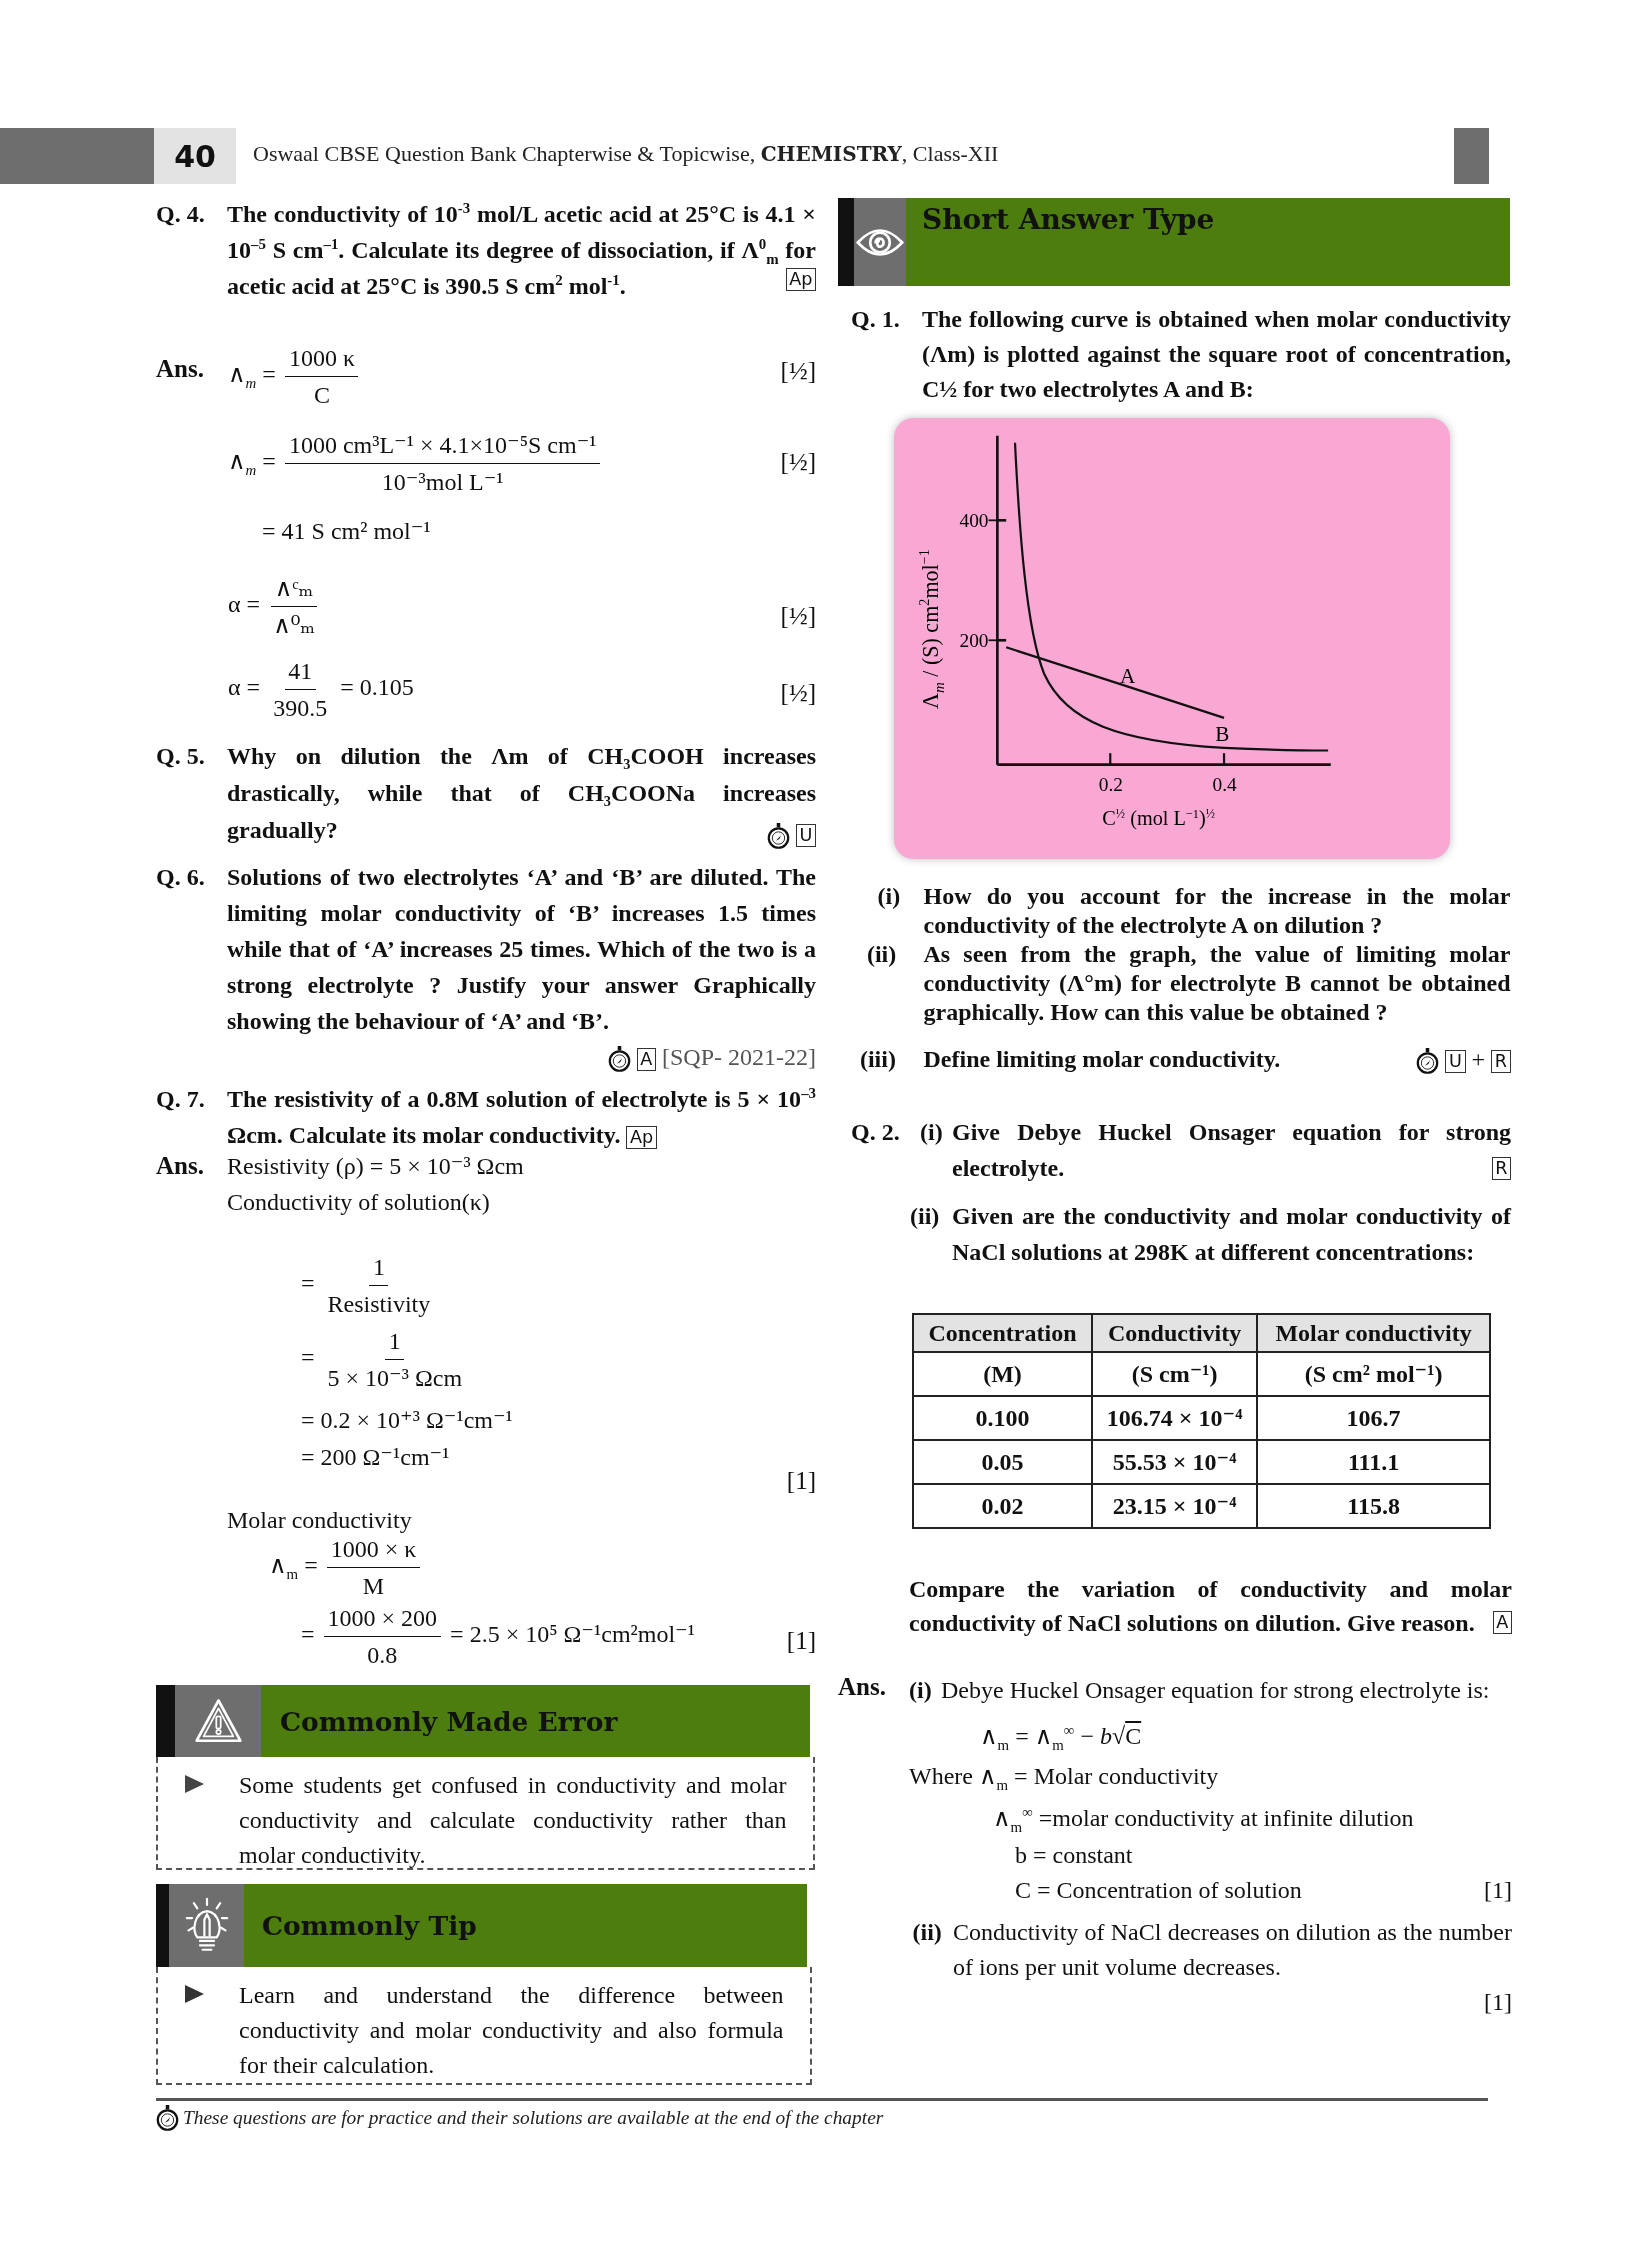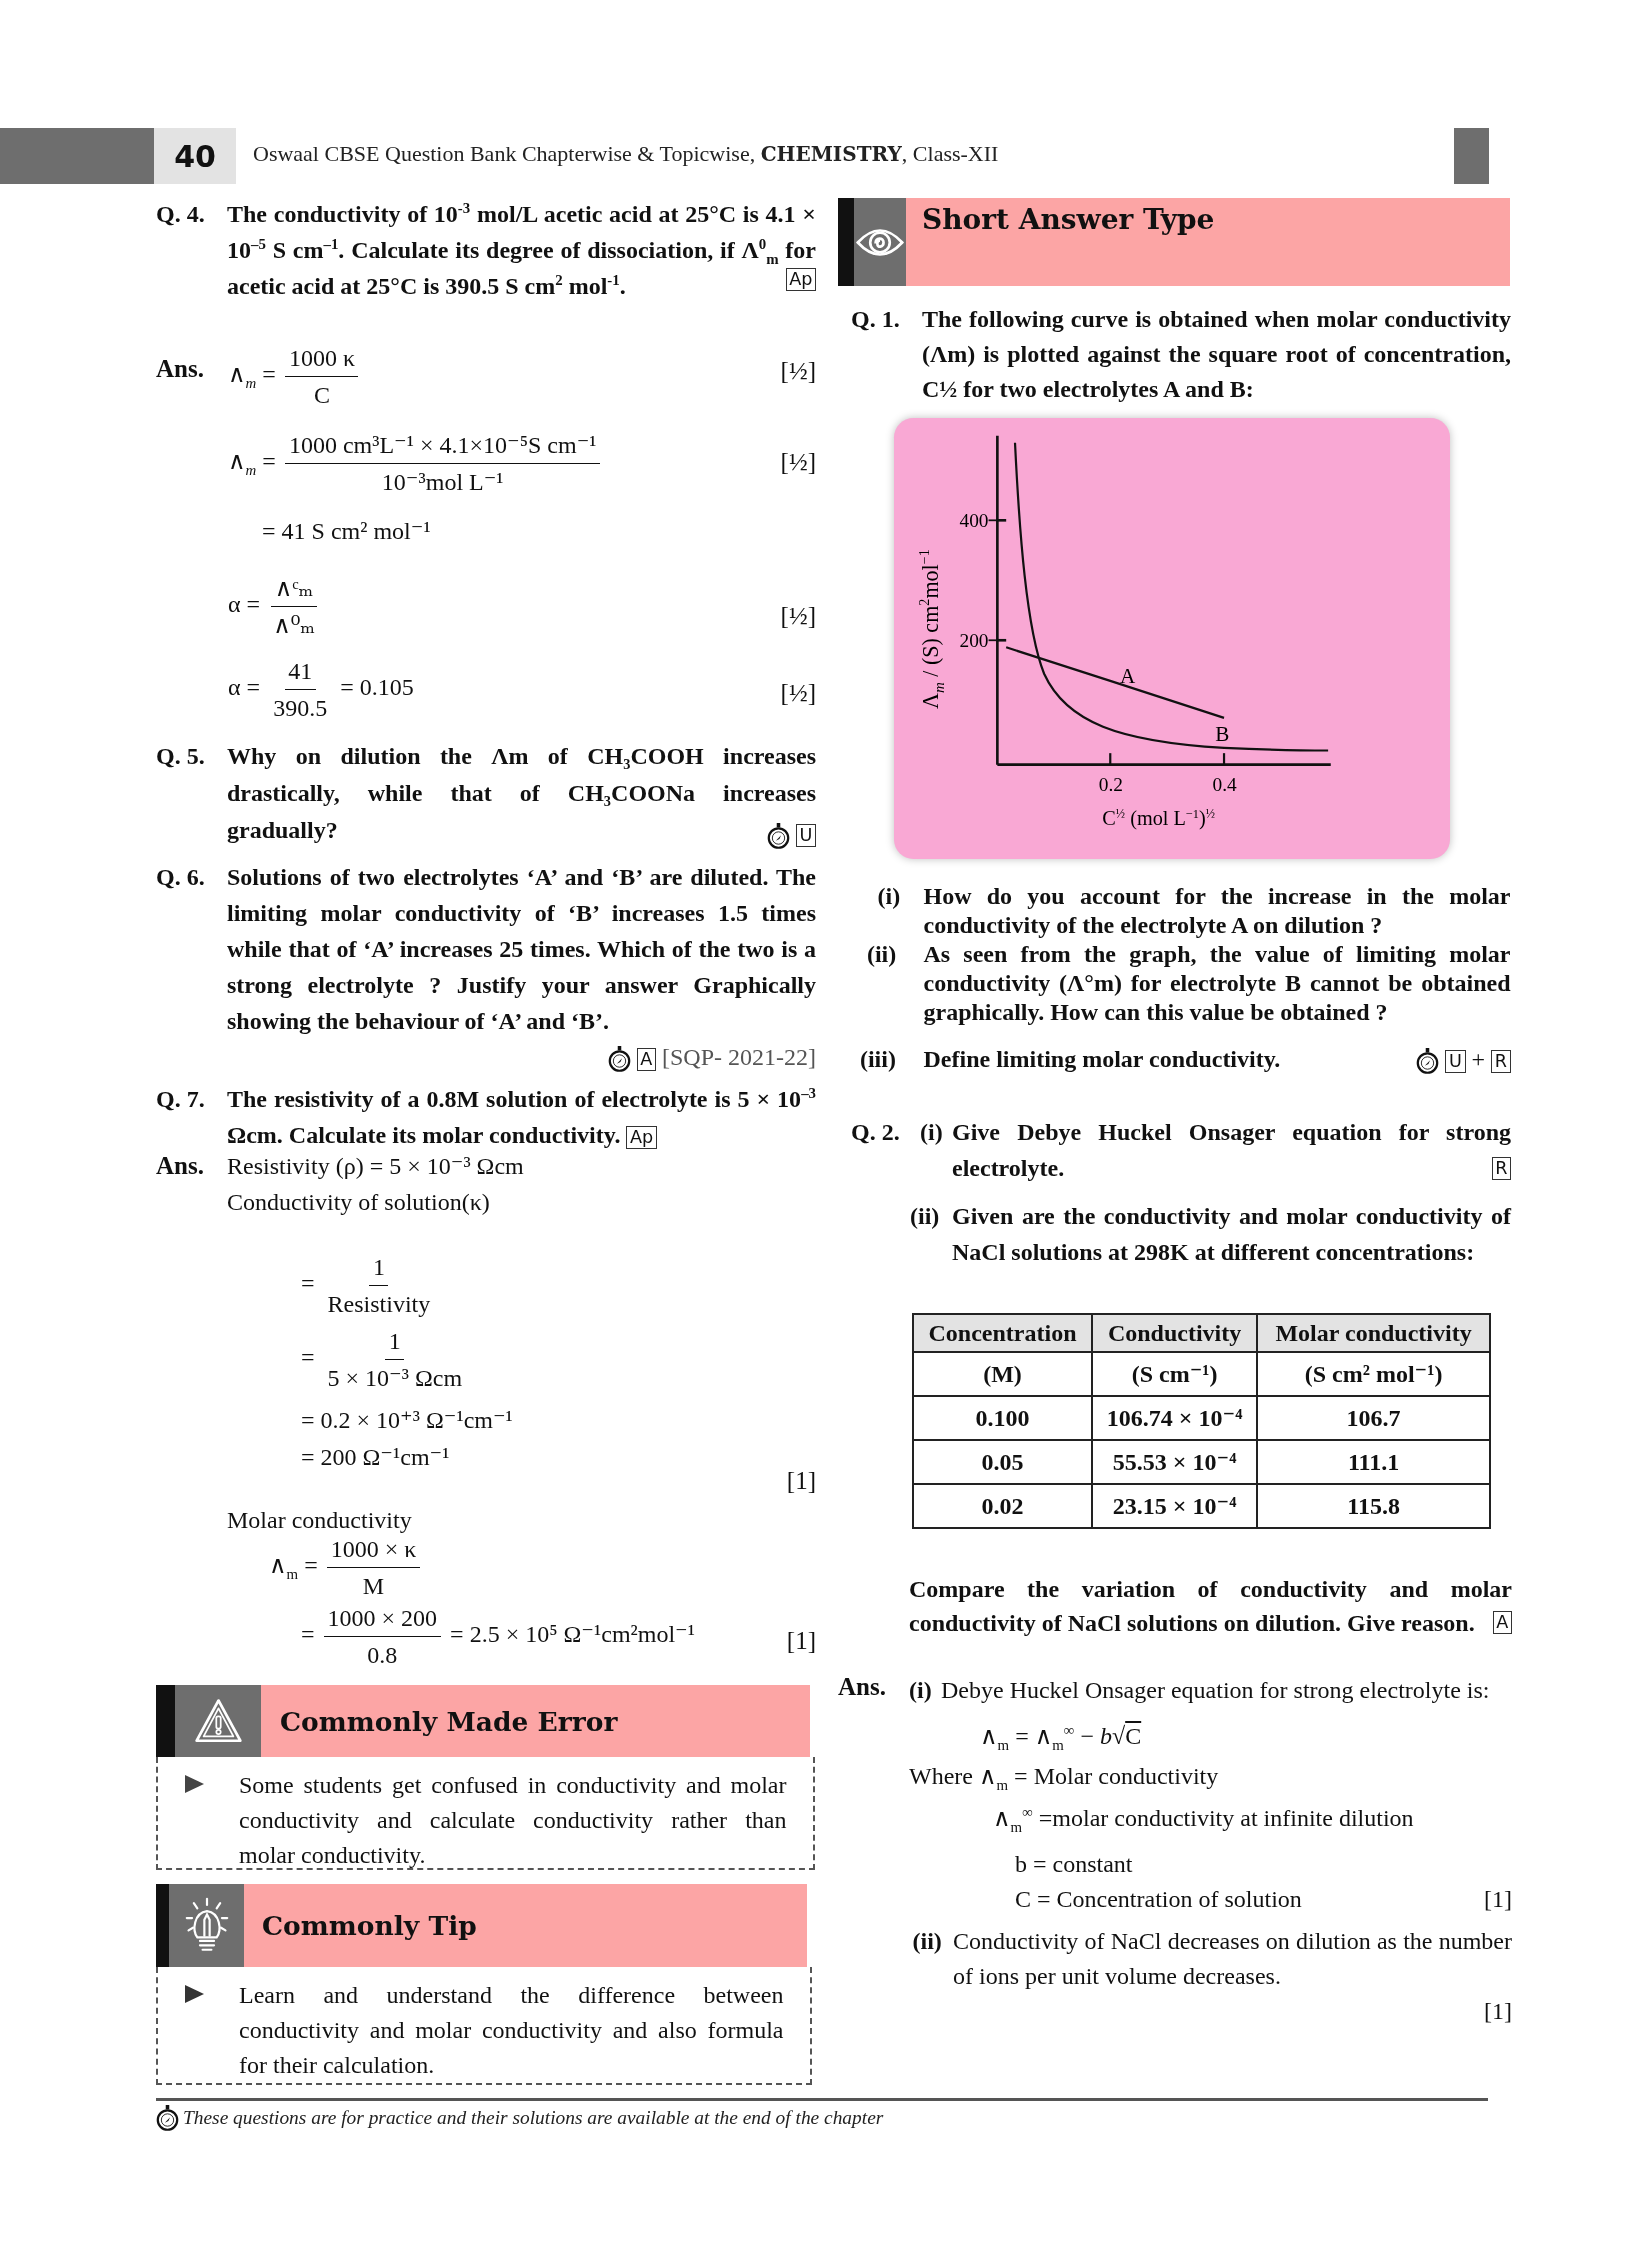--- a/index.html
+++ b/index.html
@@ -27,21 +27,21 @@
 
   .ans-label { position: absolute; left: 0; font-weight: 700; font-size: 25px; }
   .eq { position: absolute; font-size: 24px; font-weight: 400; white-space: nowrap; }
   .frac { display: inline-flex; flex-direction: column; align-items: center; vertical-align: middle; margin: 0 3.5px; }
   .frac .num { padding: 0 3.5px 1.8px; border-bottom: 1.8px solid #111; line-height: 32px; }
   .frac .den { padding: 1.8px 3.5px 0; line-height: 32px; }
   .mark { position: absolute; right: 0; font-size: 25px; font-weight: 400; }
   .it { font-style: italic; }
 
   
-  .box-head { position: absolute; height: 72px; background: #fca5a5; }
+  .box-head { position: absolute; height: 72px; background: #4d7c0f; }
   .box-head .bar { position: absolute; left: 0; top: 0; width: 19.4px; height: 100%; background: #111; }
   .box-head .iconbg { position: absolute; left: 19.4px; top: 0; width: 86px; height: 100%; background: #6e6e6e; display: flex; align-items: center; justify-content: center; }
   .box-head .ttl { position: absolute; left: 124px; top: 0; height: 100%; display: flex; align-items: center; font-family: "DejaVu Serif", serif; font-weight: 700; font-size: 26.5px; color: #111; }
   .box-body { position: absolute; border: 2.6px dashed #555; border-top: none; padding: 10.6px 26.5px 10.6px 81px; font-size: 24px; line-height: 35px; text-align: justify; }
   .box-body .tri { position: absolute; left: 26.5px; top: 17.6px; width: 0; height: 0; border-top: 9.7px solid transparent; border-bottom: 9.7px solid transparent; border-left: 19.4px solid #444; }
 
   
   .chart-card { position: absolute; left: 894px; top: 418px; width: 556px; height: 441px; border-radius: 19.4px; background: #f9a8d4; box-shadow: 0 0 8.8px rgba(0,0,0,0.25); }
 
   
@@ -360,21 +360,21 @@
 <div style="position:absolute; left:909px; top:1673px; width:603px; font-size:24px; line-height:35px;">
   <div style="position:relative; padding-left:32px; text-align:justify;">
     <b style="position:absolute; left:0;">(i)</b>
     <span>Debye Huckel Onsager equation for strong electrolyte is:</span>
   </div>
   <div style="padding-left:71px; margin-top:10.6px;">
     ∧<sub>m</sub> = ∧<sub>m</sub><sup>∞</sup> − <i>b</i>√<span style="text-decoration:overline;">C</span>
   </div>
   <div style="margin-top:5.3px;">Where ∧<sub>m</sub> = Molar conductivity</div>
   <div style="padding-left:84px; margin-top:7px;">∧<sub>m</sub><sup>∞</sup> =molar conductivity at infinite dilution</div>
-  <div style="padding-left:106px; margin-top:11px;">b = constant</div>
+  <div style="padding-left:106px; margin-top:2px;">b = constant</div>
   <div style="padding-left:106px; position:relative;">
     <span>C = Concentration of solution</span>
     <span style="position:absolute; right:0;">[1]</span>
   </div>
   <div style="position:relative; padding-left:44px; margin-top:7px; text-align:justify;">
     <b style="position:absolute; left:3.5px;">(ii)</b>
     <span>Conductivity of NaCl decreases on dilution as the number of ions per unit volume decreases.</span>
   </div>
   <div style="text-align:right;">[1]</div>
 </div>

